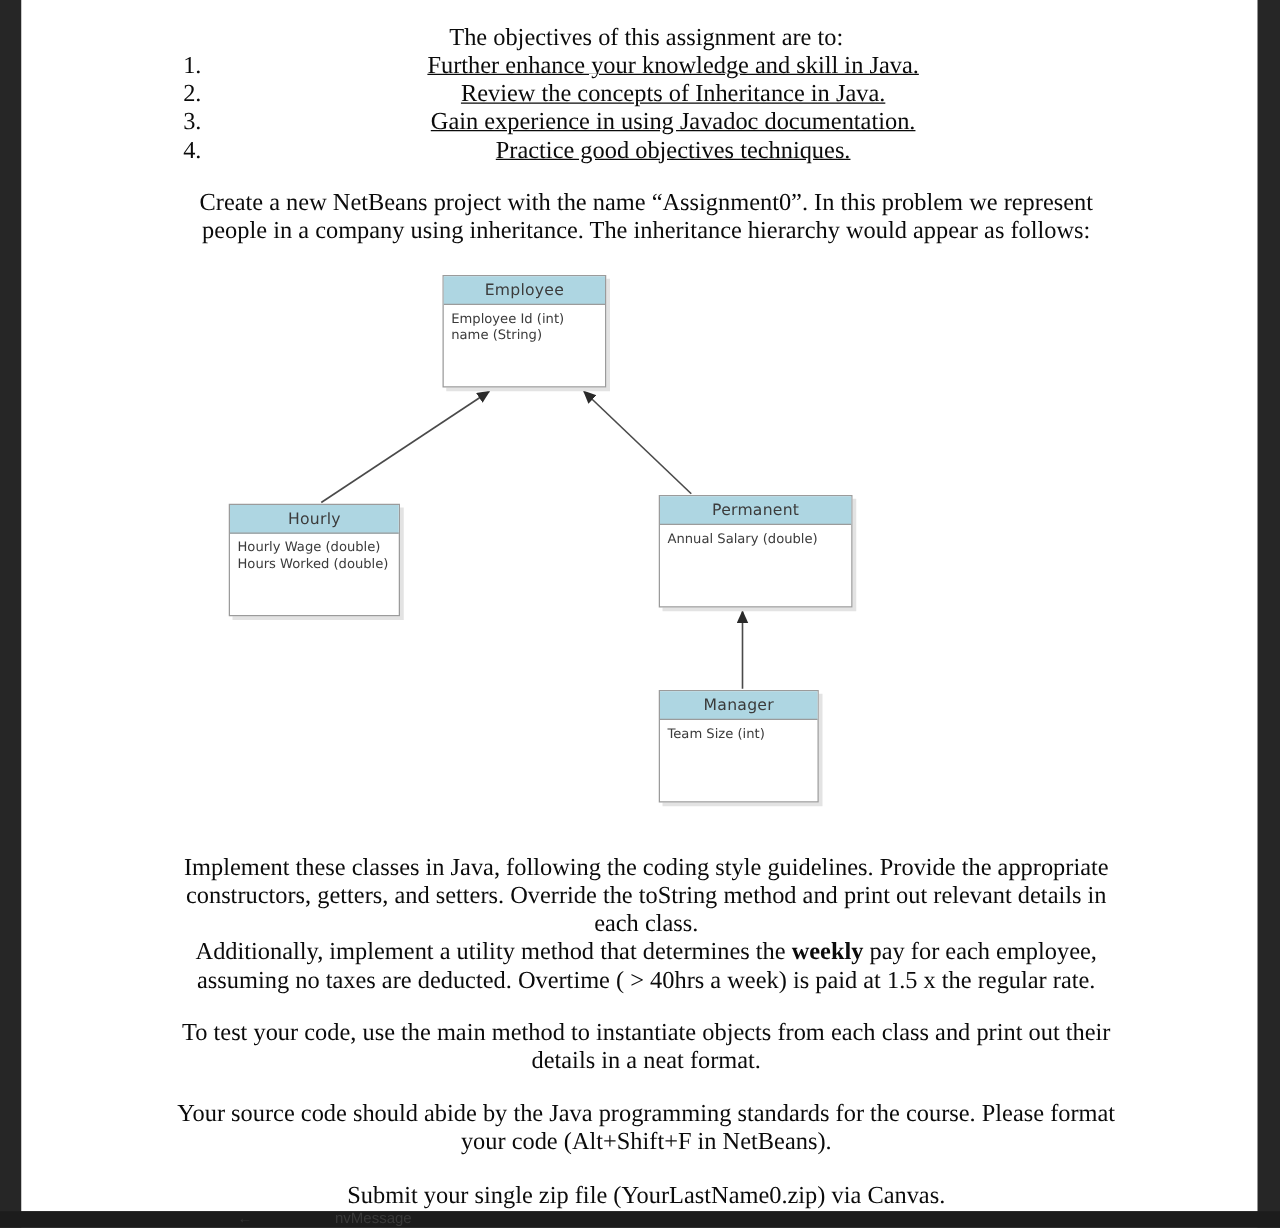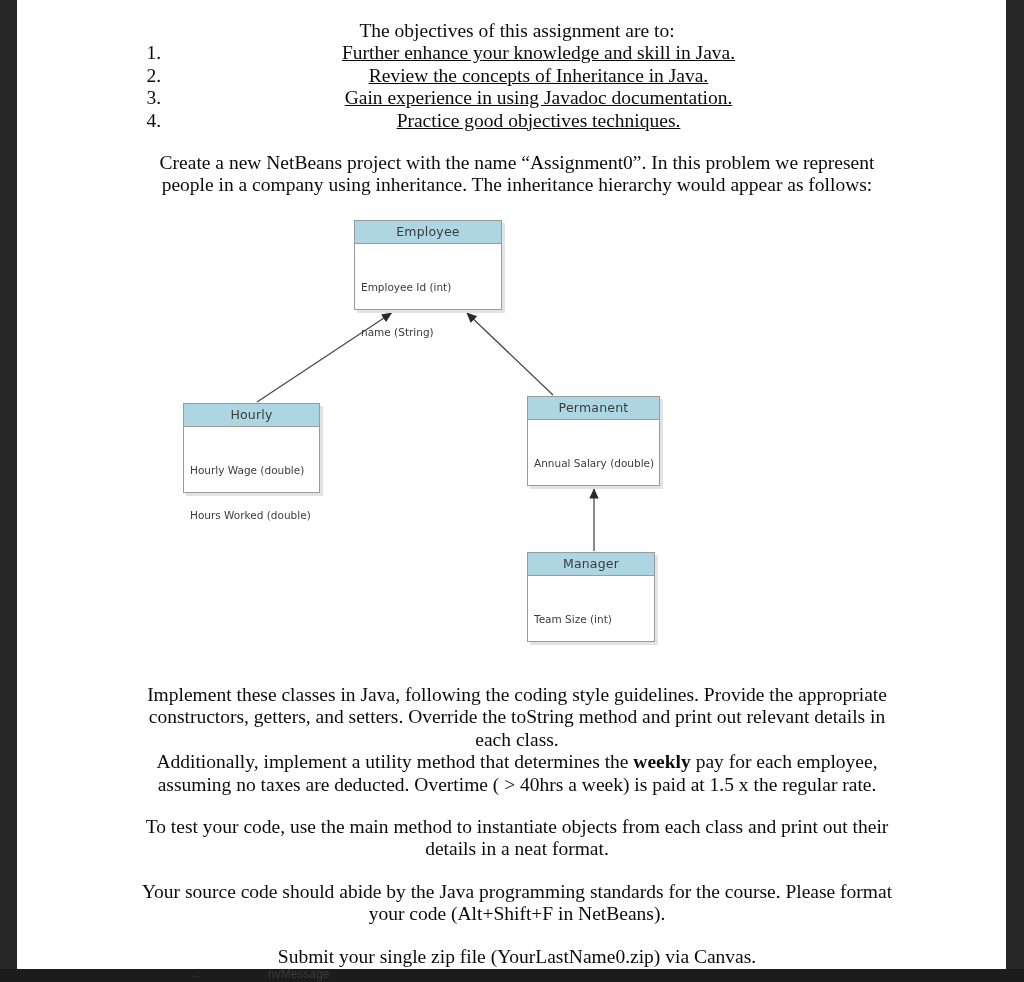--- a/index.html
+++ b/index.html
@@ -132,25 +132,25 @@
     white-space: nowrap;
     overflow: hidden;
   }
   .uml-attrs {
     padding: 5px 6px 0 6px;
     font-family: "DejaVu Sans", sans-serif;
     font-size: 10.5px;
     line-height: 13px;
     color: #3b3b3b;
   }
-  .uml-attrs div { white-space: nowrap; margin-top: 32px; }
-
-  .box-employee  { left: 320px; top: 10px;  width: 148px; height: 90px; }
+  .uml-attrs div { white-space: nowrap; }
+
+  .box-employee  { left: 320px; top: 10px;  width: 131px; height: 90px; }
   .box-hourly    { left: 149px; top: 193px; width: 137px; height: 90px; }
-  .box-permanent { left: 493px; top: 186px; width: 133px; height: 90px; }
+  .box-permanent { left: 493px; top: 186px; width: 155px; height: 90px; }
   .box-manager   { left: 493px; top: 342px; width: 128px; height: 90px; }
 
   .connectors {
     position: absolute;
     left: 0; top: 0;
     width: 700px; height: 455px;
     pointer-events: none;
   }
 </style>
 </head>

